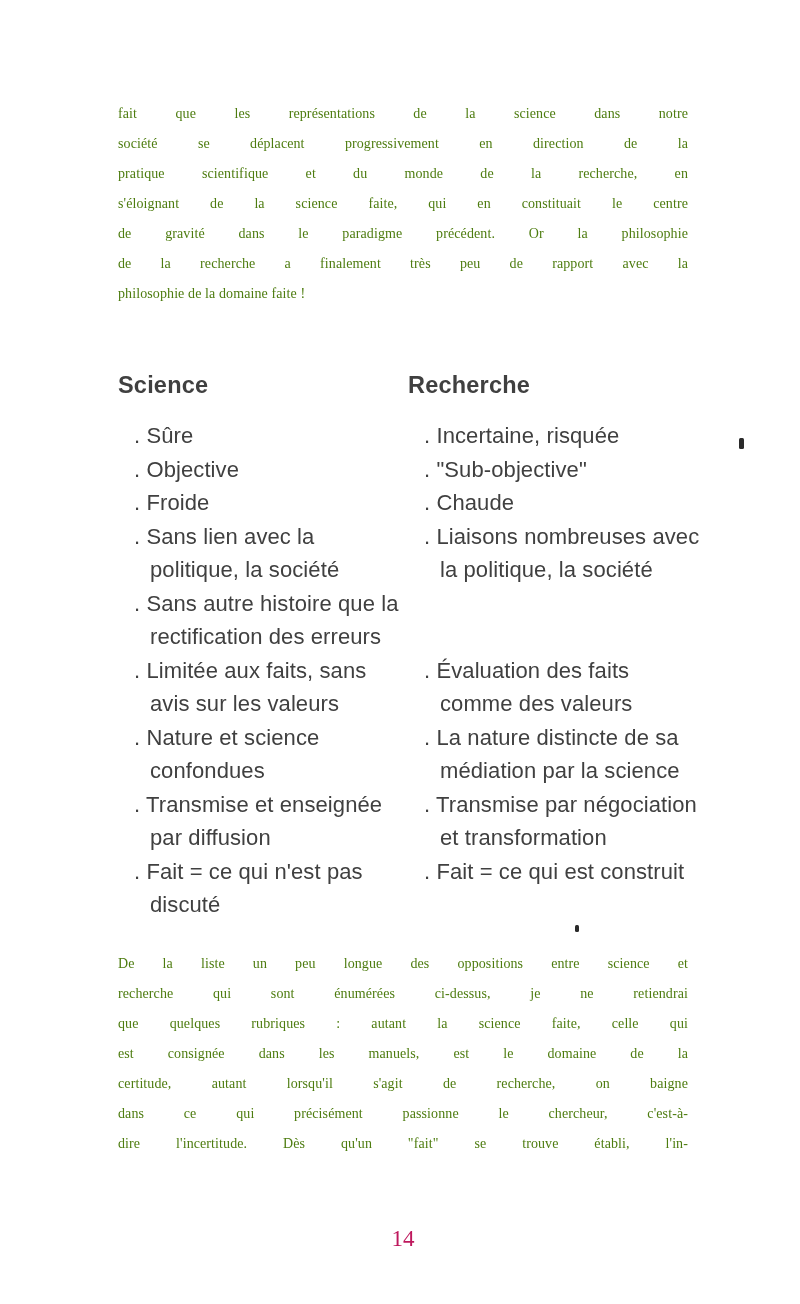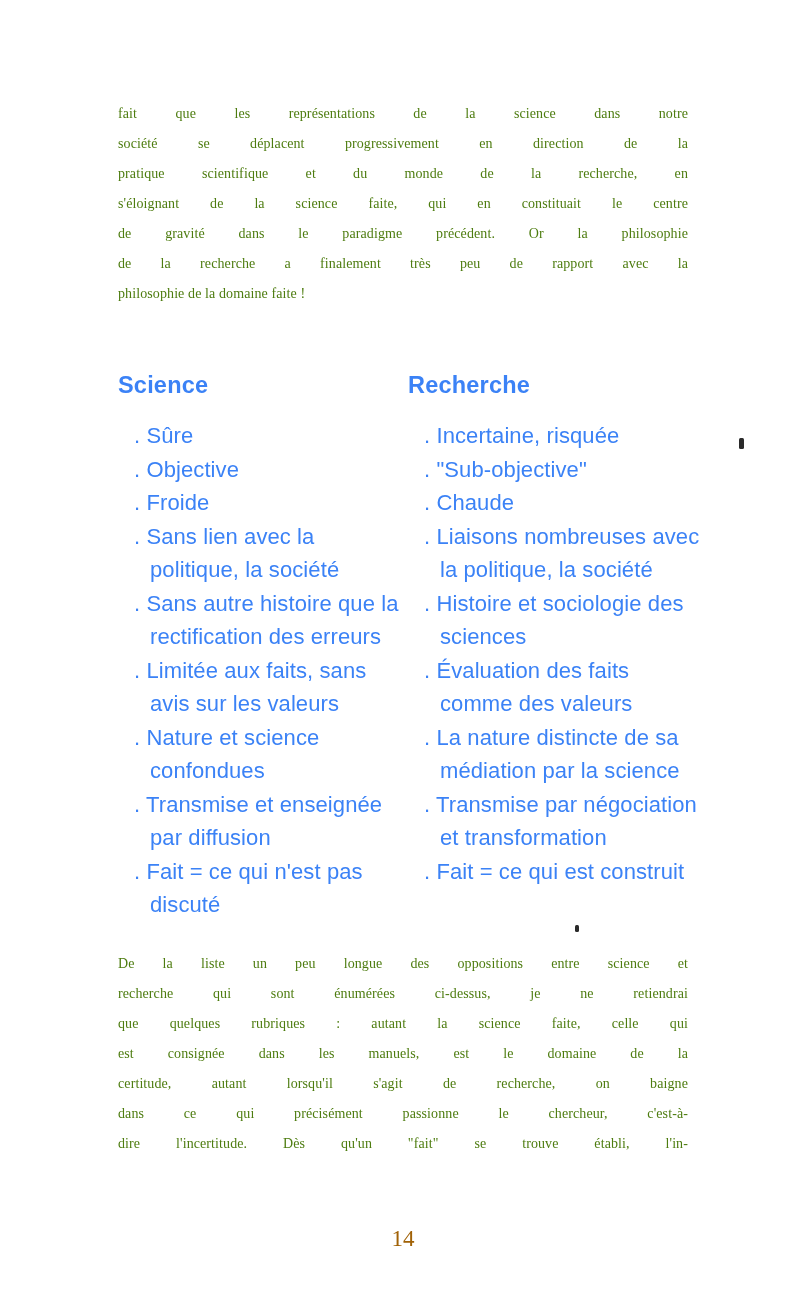--- a/index.html
+++ b/index.html
@@ -36,21 +36,21 @@
     text-align: justify;
     text-align-last: justify;
   }
 
   
   .comparison {
     position: absolute;
     left: 118px; top: 372px;
     width: 575px;
     font-family: "Liberation Sans", sans-serif;
-    color: #3b82f6;
+    color: #404040;
   }
   .col-headers { display: flex; }
   .col-header {
     font-weight: bold;
     font-size: 23.5px;
     line-height: 26px;
     letter-spacing: 0.2px;
   }
   .col-header.left { width: 290px; }
   .col-header.right { flex: 1; }
@@ -63,21 +63,21 @@
   .item-line.cont { padding-left: 16px; }
 
   
   .page-number {
     position: absolute;
     left: 118px; top: 1226px;
     width: 570px;
     text-align: center;
     font-family: "Liberation Serif", serif;
     font-size: 23px;
-    color: #a16207;
+    color: #be185d;
   }
 
   
   .speck {
     position: absolute;
     background: #2a2a2a;
     border-radius: 1.5px;
   }
   .speck-1 { left: 739px; top: 438px; width: 5px; height: 11px; }
   .speck-2 { left: 575px; top: 925px; width: 4px; height: 7px; }
@@ -135,24 +135,20 @@
           <div class="cell right">
             <span class="item-line">. Liaisons nombreuses avec</span>
             <span class="item-line cont">la politique, la société</span>
           </div>
         </div>
         <div class="row">
           <div class="cell left">
             <span class="item-line">. Sans autre histoire que la</span>
             <span class="item-line cont">rectification des erreurs</span>
           </div>
-          <div class="cell right">
-            <span class="item-line">. Histoire et sociologie des</span>
-            <span class="item-line cont">sciences</span>
-          </div>
         </div>
         <div class="row">
           <div class="cell left">
             <span class="item-line">. Limitée aux faits, sans</span>
             <span class="item-line cont">avis sur les valeurs</span>
           </div>
           <div class="cell right">
             <span class="item-line">. Évaluation des faits</span>
             <span class="item-line cont">comme des valeurs</span>
           </div>

